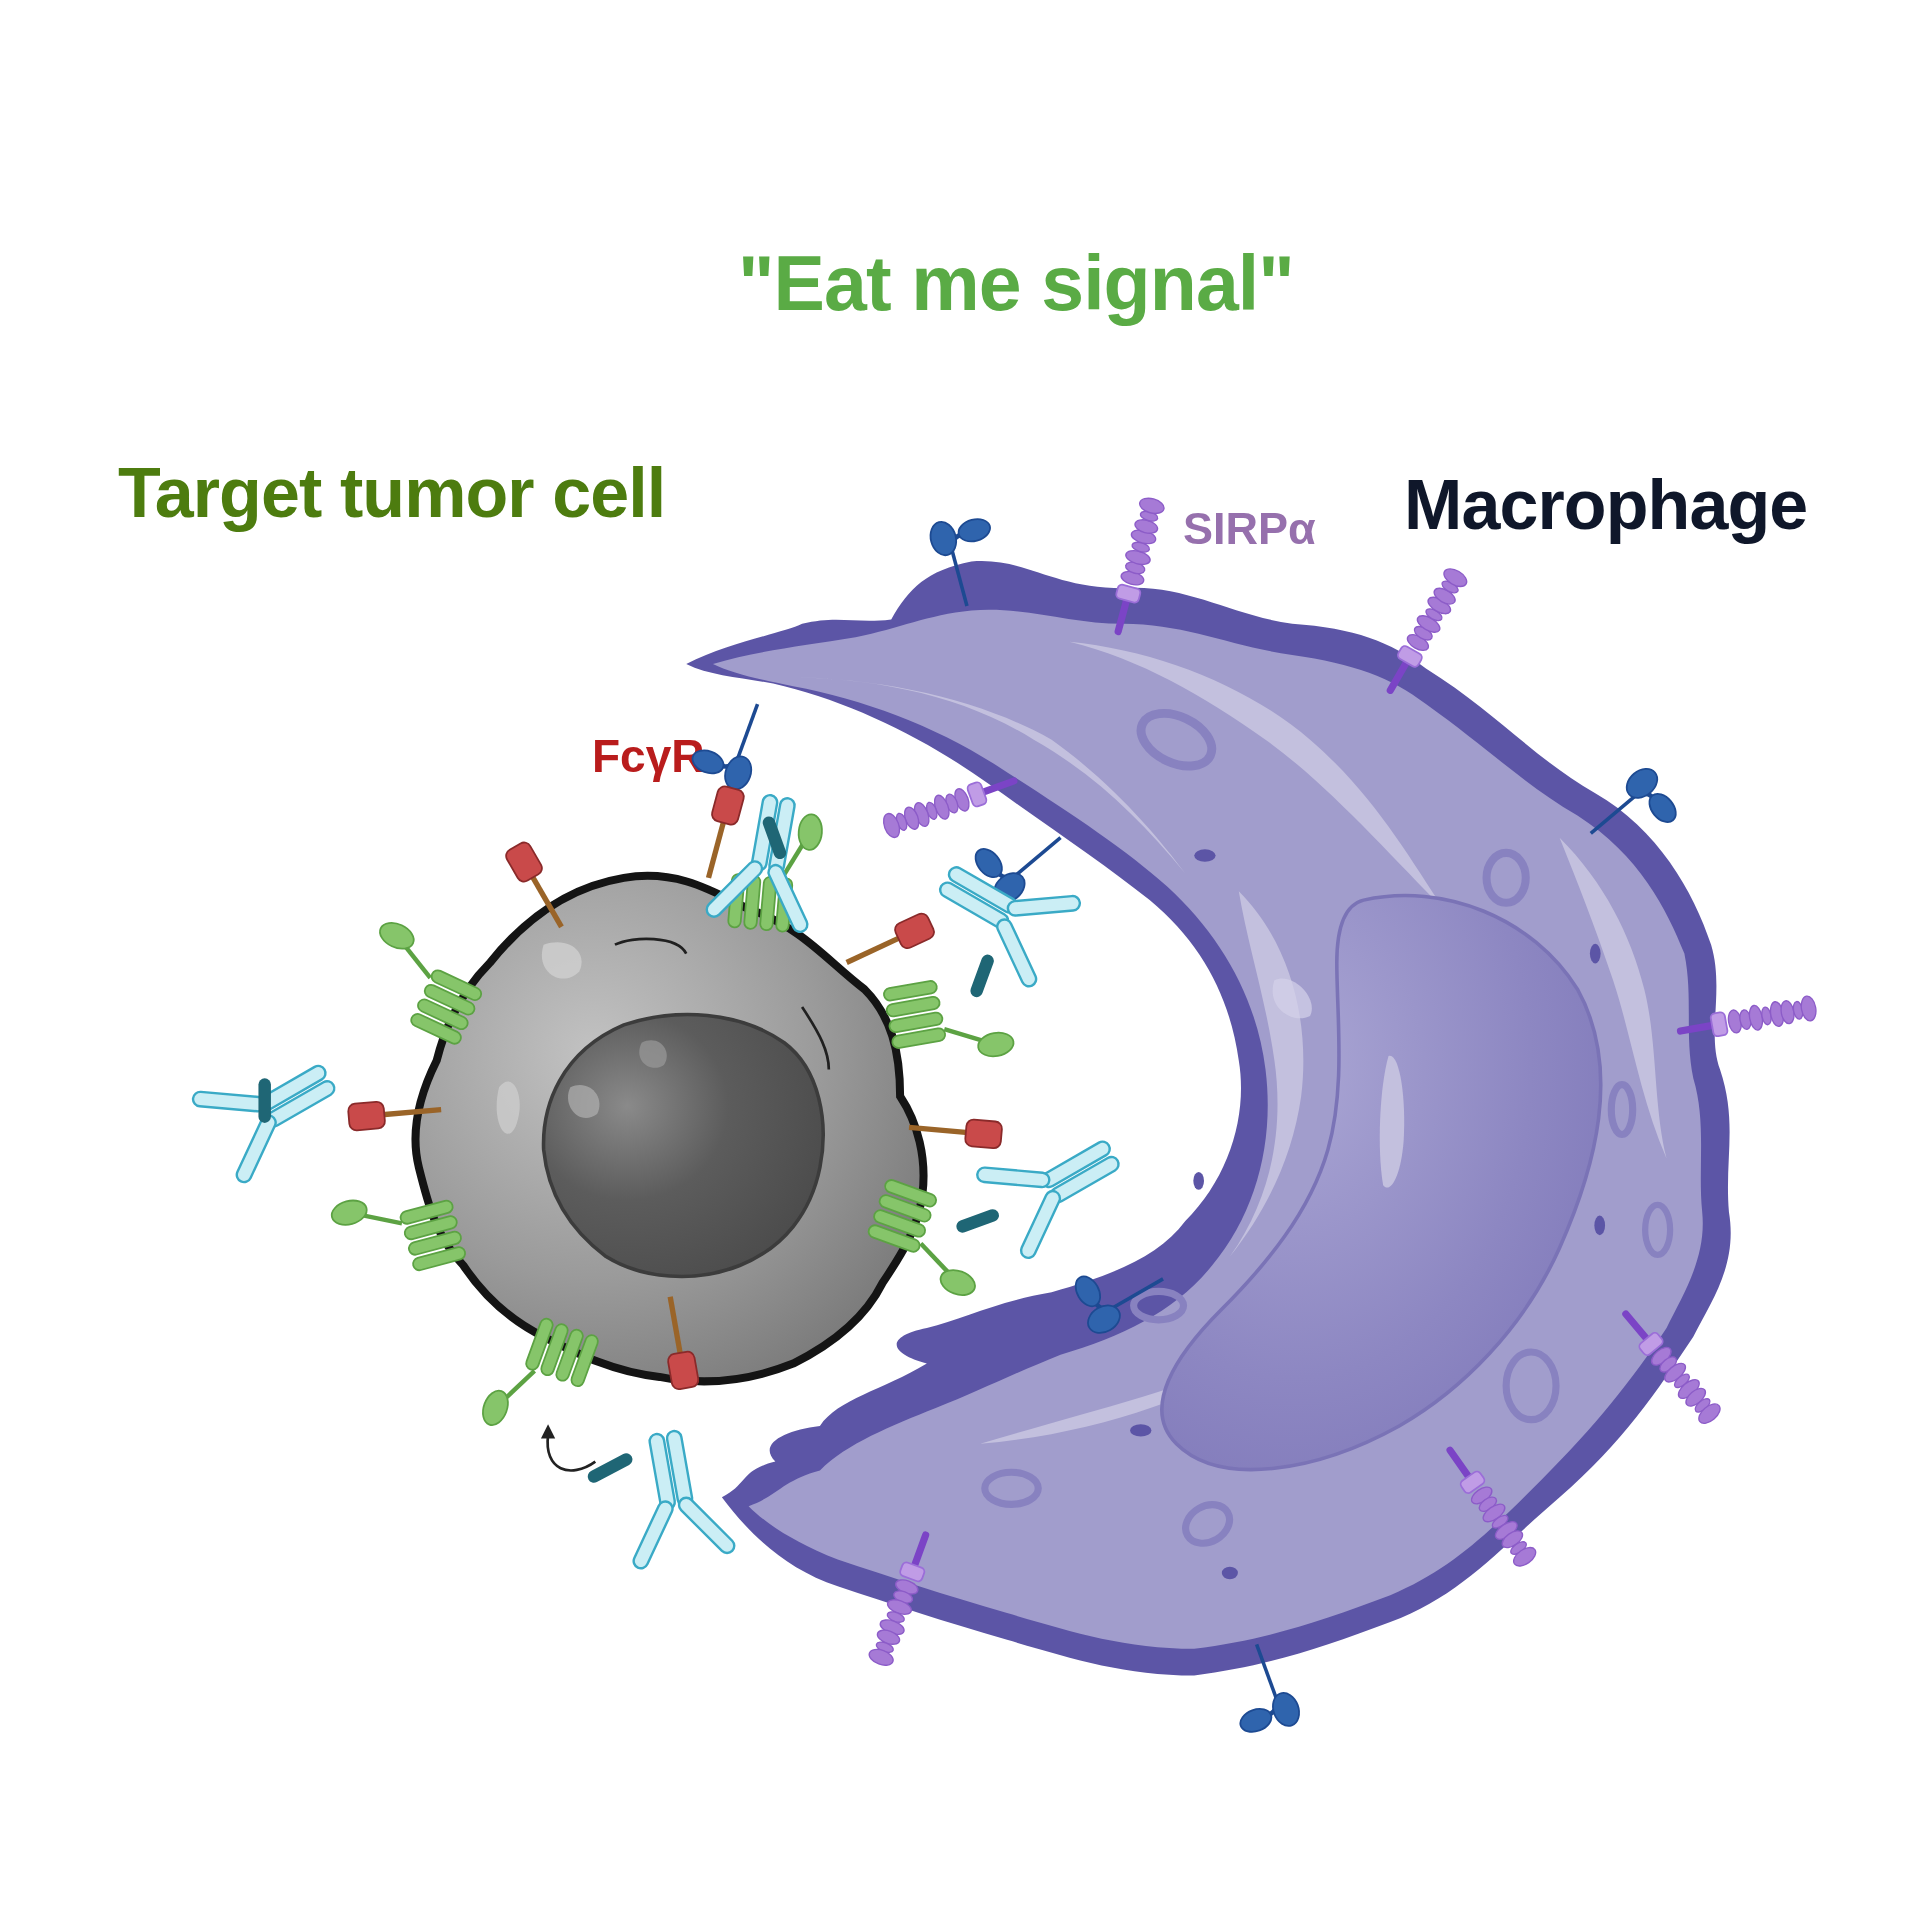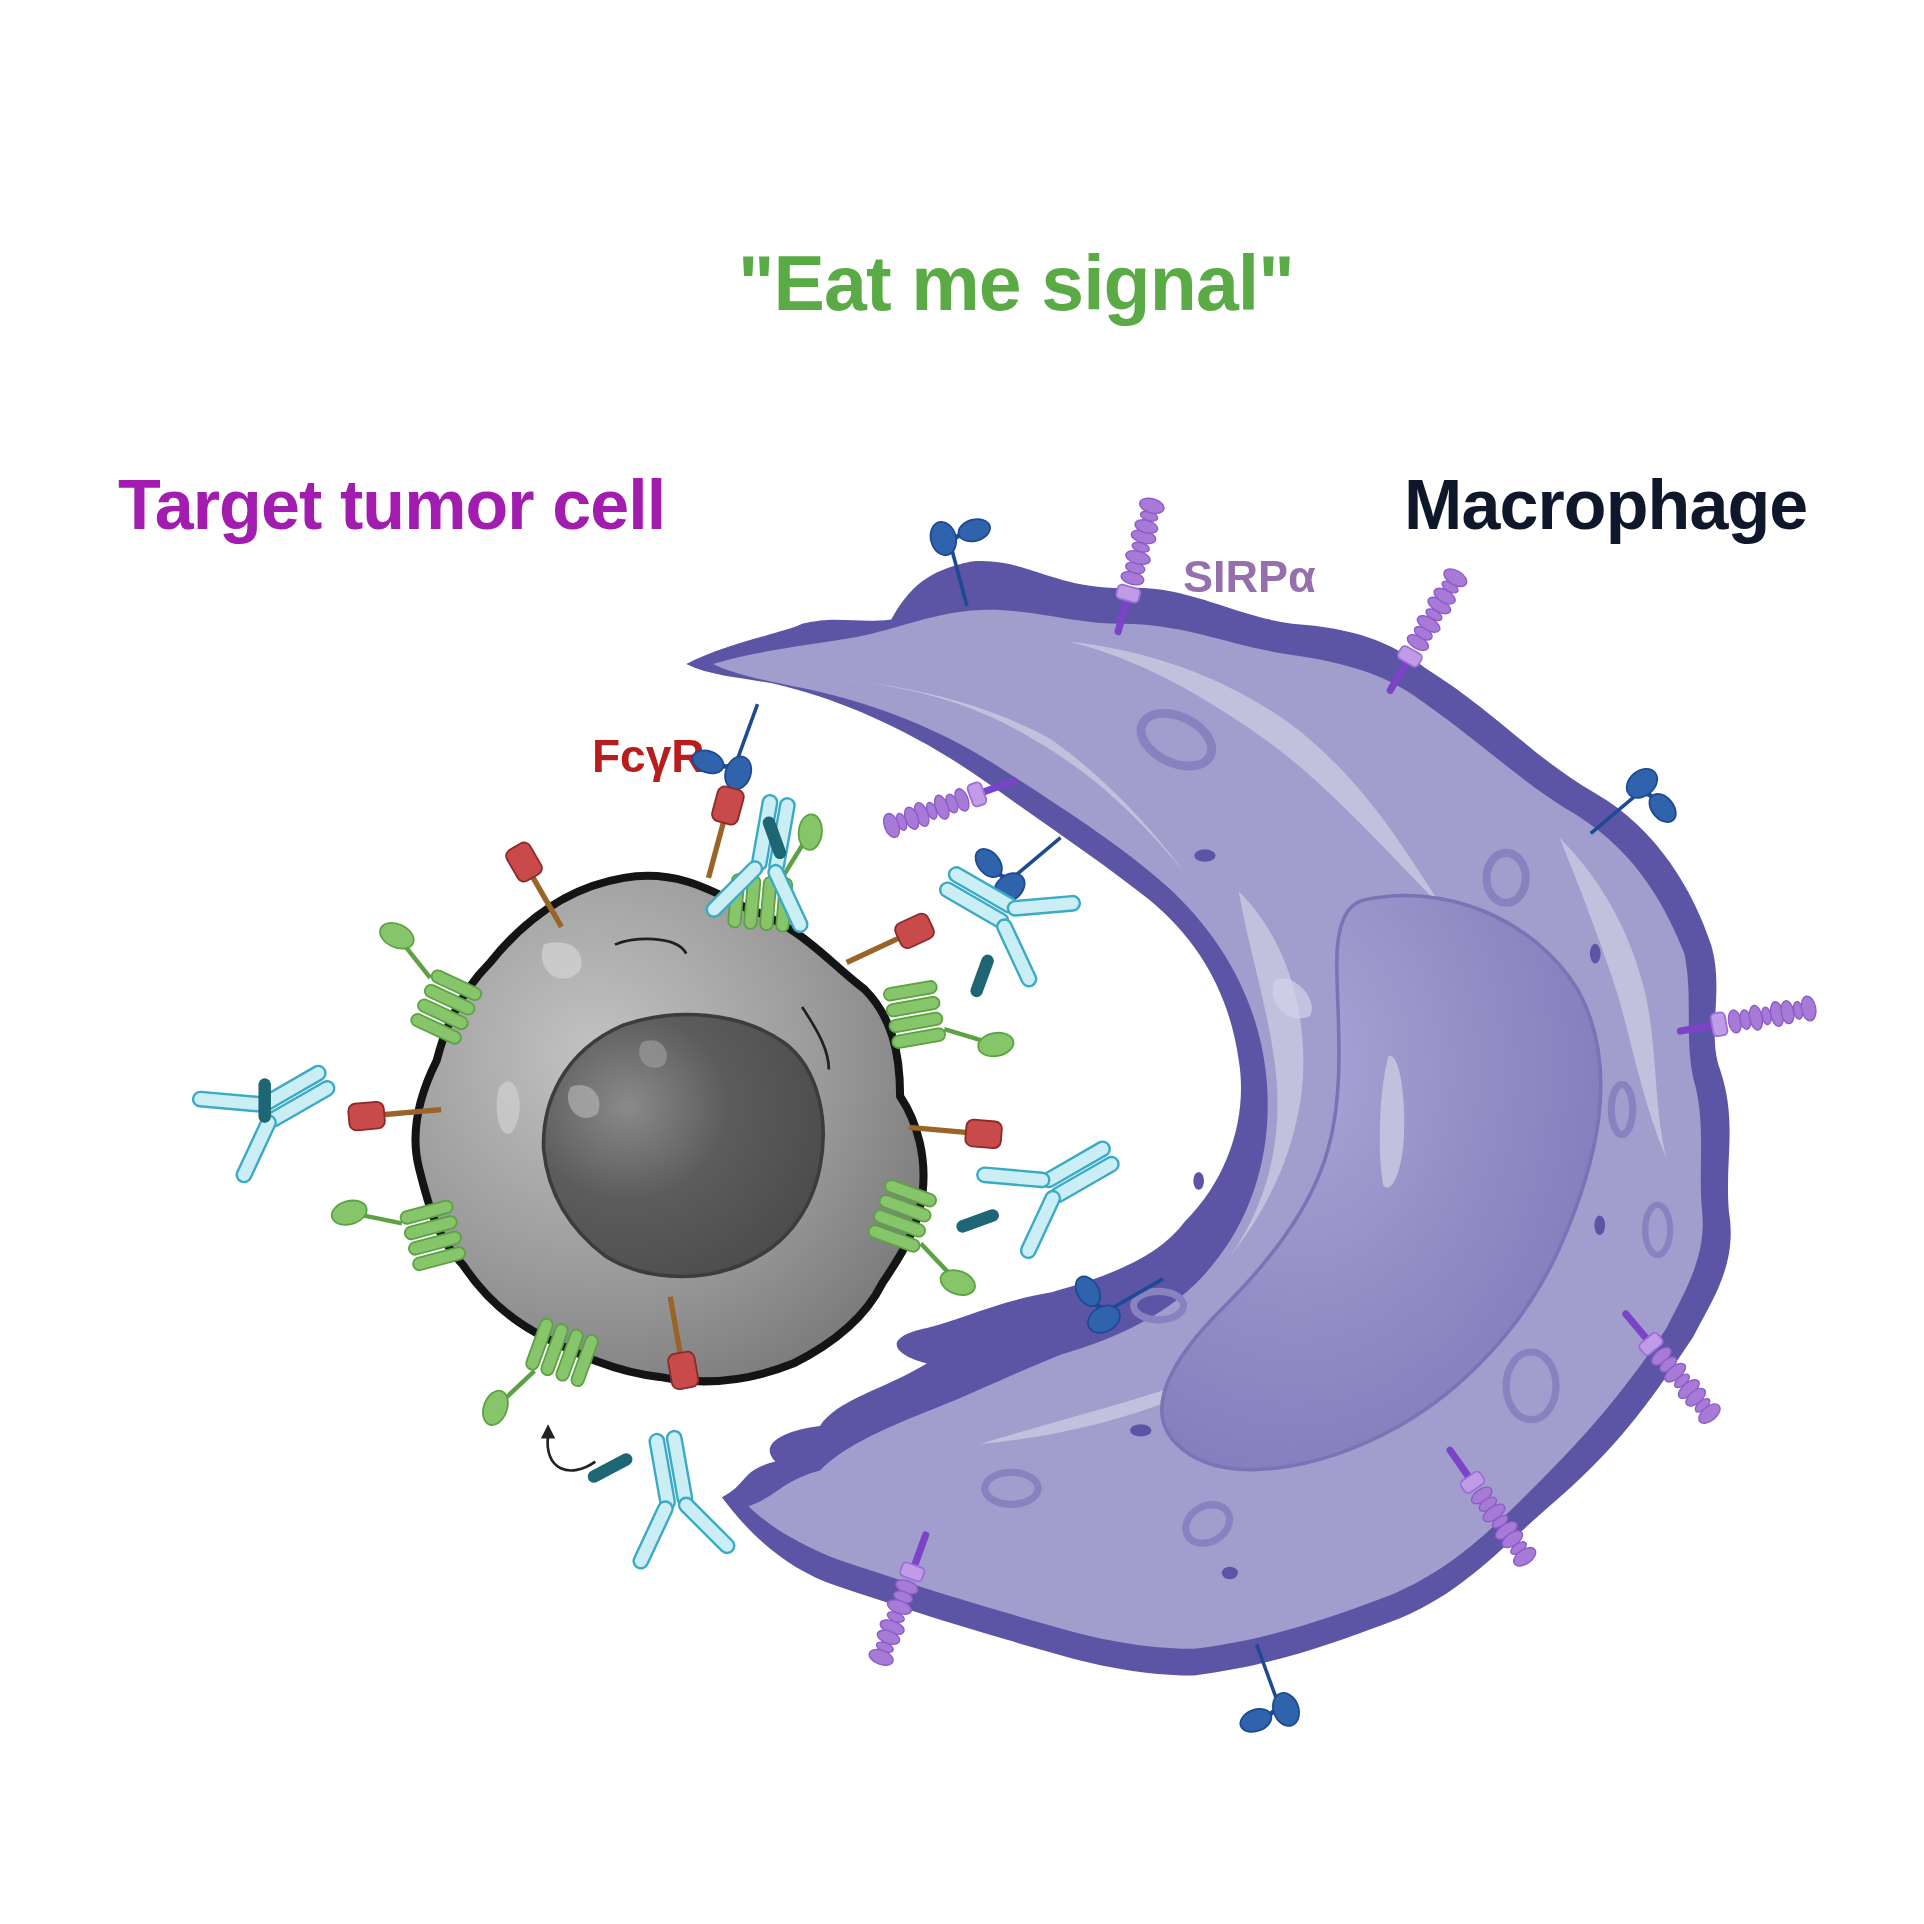--- a/index.html
+++ b/index.html
@@ -1,21 +1,21 @@
 <!DOCTYPE html>
 <html style="font-size:14.3px"><head>
 <meta charset="utf-8">
 <style>
   html, body { margin: 0; padding: 0; background: #ffffff; }
   body { width: 1925px; height: 1925px; position: relative; overflow: hidden; font-family: "Liberation Sans", sans-serif; }
   .label { position: absolute; font-family: "Liberation Sans", "DejaVu Sans", sans-serif; font-weight: 700; white-space: nowrap; }
   #title { left: 738px; top: 239px; font-size: 77px; color: #5aab45; letter-spacing: -0.9px; }
-  #tumor-label { left: 118px; top: 465px; font-size: 70px; color: #a21caf; letter-spacing: -0.9px; }
+  #tumor-label { left: 118px; top: 453px; font-size: 70px; color: #4d7c0f; letter-spacing: -0.9px; }
   #mac-label { left: 1404px; top: 465px; font-size: 70px; color: #0f172a; letter-spacing: -0.9px; }
-  #sirp-label { left: 1183px; top: 551px; font-size: 45px; color: #9670ad; }
+  #sirp-label { left: 1183px; top: 503px; font-size: 45px; color: #9670ad; }
   #fcr-label { left: 592px; top: 729px; font-size: 46px; color: #b91c1c; }
   svg#scene { position: absolute; left: 0; top: 0; }
 </style>
 </head>
 <body>
 
 <div class="label" id="title">"Eat me signal"</div>
 <div class="label" id="tumor-label">Target tumor cell</div>
 <div class="label" id="mac-label">Macrophage</div>
 <div class="label" id="sirp-label">SIRPα</div>

